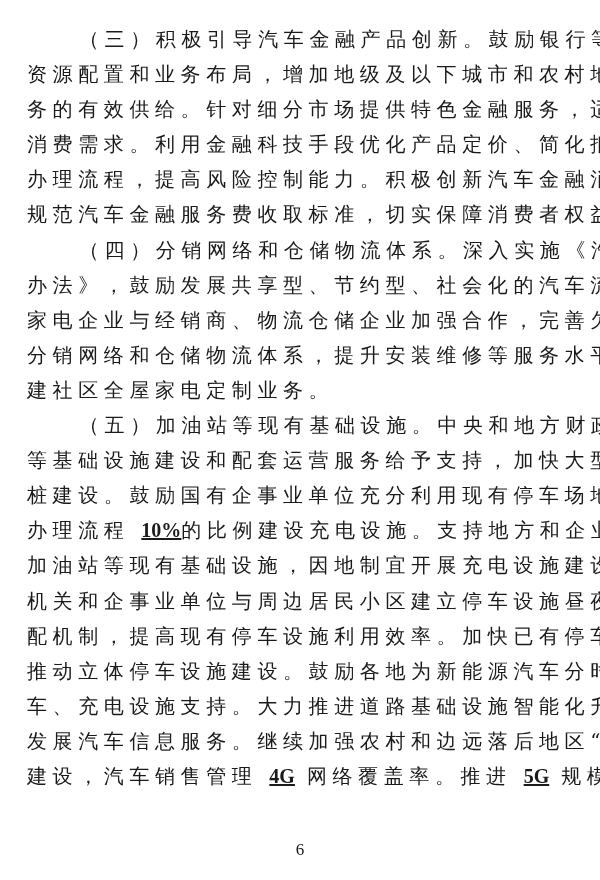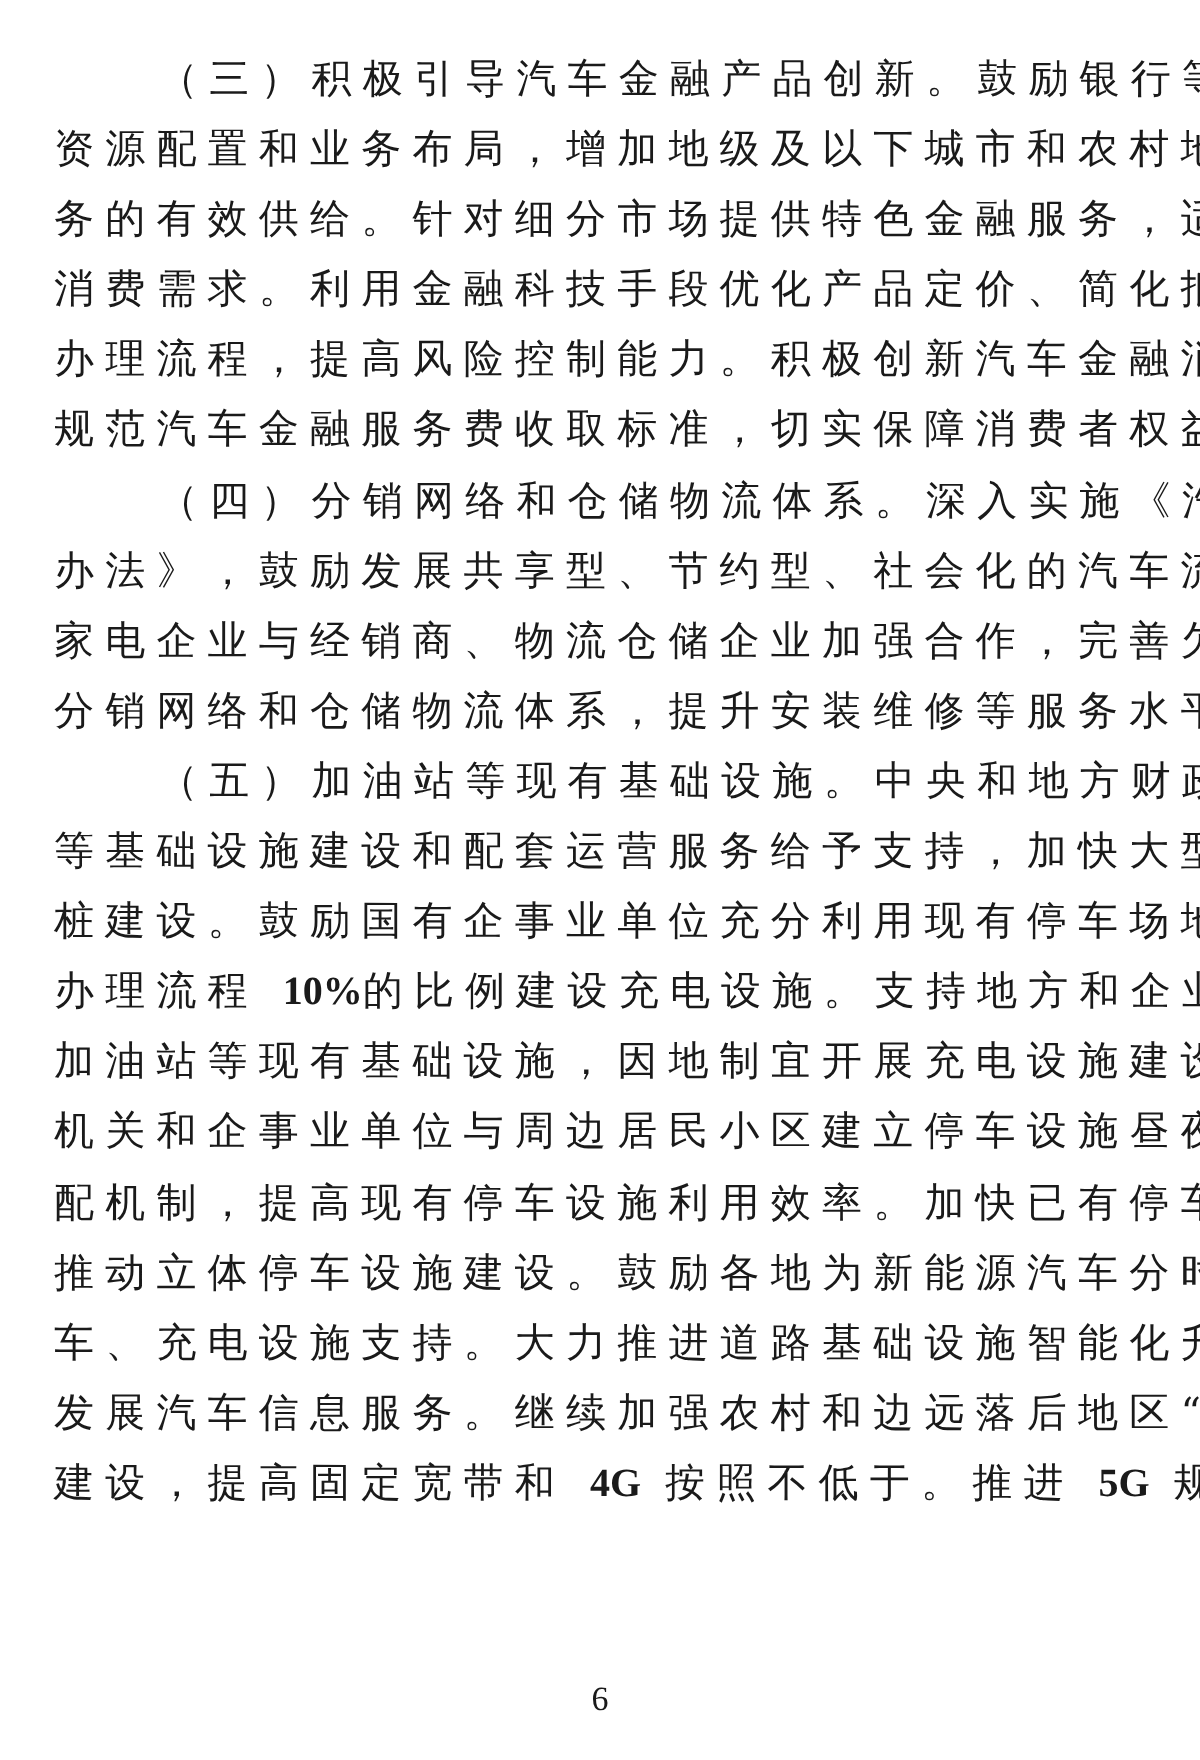--- a/index.html
+++ b/index.html
@@ -46,20 +46,21 @@
     .line.last {
       text-align-last: left;
     }
     .heading {
       font-weight: normal;
     }
     .latin {
       font-family: "Liberation Serif", serif;
       letter-spacing: 0;
       font-weight: bold;
+      text-decoration: underline;
     }
     .page-number {
       position: absolute;
       left: 0;
       width: 600px;
       top: 840px;
       text-align: center;
       font-family: "Liberation Serif", serif;
       font-size: 17px;
       color: #1a1a1a;
@@ -77,31 +78,32 @@
     <span class="line">消费需求。利用金融科技手段优化产品定价、简化抵押贷款等业务</span>
     <span class="line">办理流程，提高风险控制能力。积极创新汽车金融消费信贷产品，</span>
     <span class="line last">规范汽车金融服务费收取标准，切实保障消费者权益。</span>
   </div>
 
   <div class="para">
     <span class="line first"><span class="heading">（四）分销网络和仓储物流体系</span><span>。深入实施《汽车销售管理</span></span>
     <span class="line">办法》，鼓励发展共享型、节约型、社会化的汽车流通体系。鼓励</span>
     <span class="line">家电企业与经销商、物流仓储企业加强合作，完善欠发达地区高效</span>
     <span class="line">分销网络和仓储物流体系，提升安装维修等服务水平。积极开展新</span>
+    <span class="line last">建社区全屋家电定制业务。</span>
   </div>
 
   <div class="para">
     <span class="line first"><span class="heading">（五）加油站等现有基础设施</span><span>。中央和地方财政继续对充换电</span></span>
     <span class="line">等基础设施建设和配套运营服务给予支持，加快大型公共场所充电</span>
     <span class="line">桩建设。鼓励国有企事业单位充分利用现有停车场地，按照不低于</span>
     <span class="line"><span>办理流程 </span><span class="latin">10%</span><span>的比例建设充电设施。支持地方和企业依托路灯、</span></span>
     <span class="line">加油站等现有基础设施，因地制宜开展充电设施建设和服务。鼓励</span>
     <span class="line">机关和企事业单位与周边居民小区建立停车设施昼夜错峰使用调</span>
     <span class="line">配机制，提高现有停车设施利用效率。加快已有停车设施升级改造，</span>
     <span class="line">推动立体停车设施建设。鼓励各地为新能源汽车分时租赁提供停</span>
     <span class="line">车、充电设施支持。大力推进道路基础设施智能化升级改造，积极</span>
     <span class="line">发展汽车信息服务。继续加强农村和边远落后地区“四好农村路”</span>
-    <span class="line"><span>建设，提高固定宽带和 </span><span class="latin">4G</span><span> 按照不低于。推进 </span><span class="latin">5G</span><span> 规模组网建设及</span></span>
+    <span class="line"><span>建设，汽车销售管理 </span><span class="latin">4G</span><span> 网络覆盖率。推进 </span><span class="latin">5G</span><span> 规模组网建设及</span></span>
   </div>
 
 </div>
 
 <div class="page-number">6</div>
 
 </body></html>

